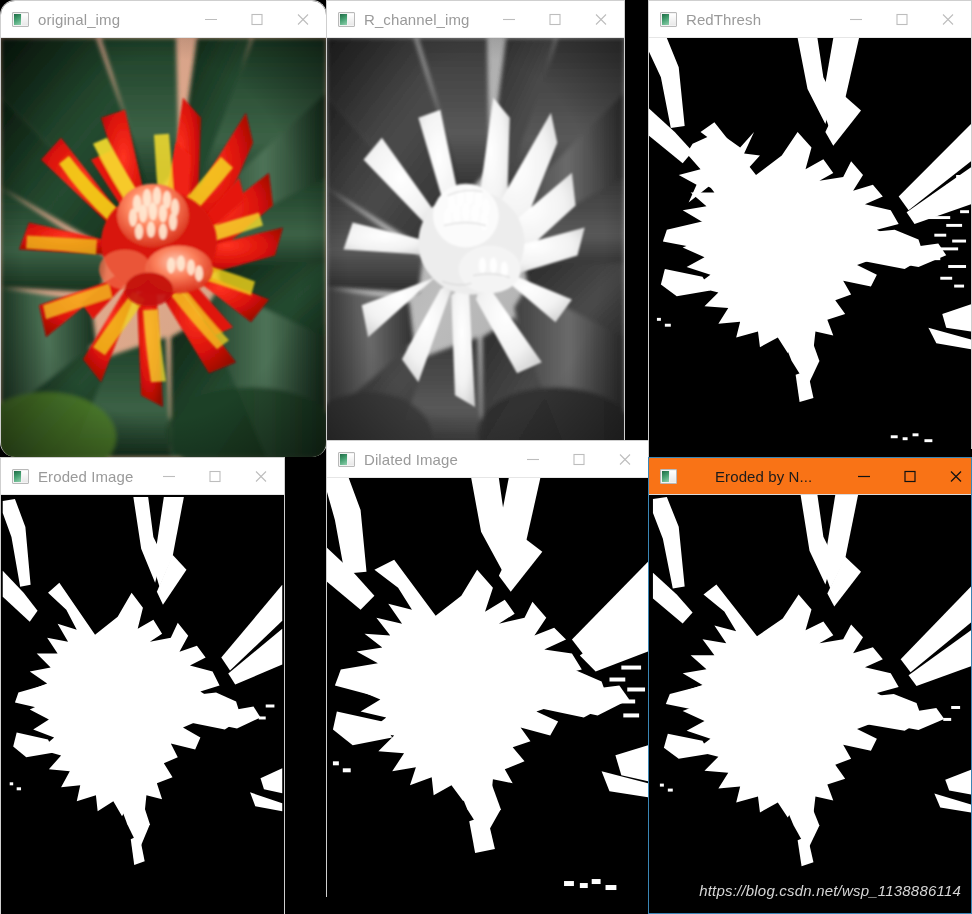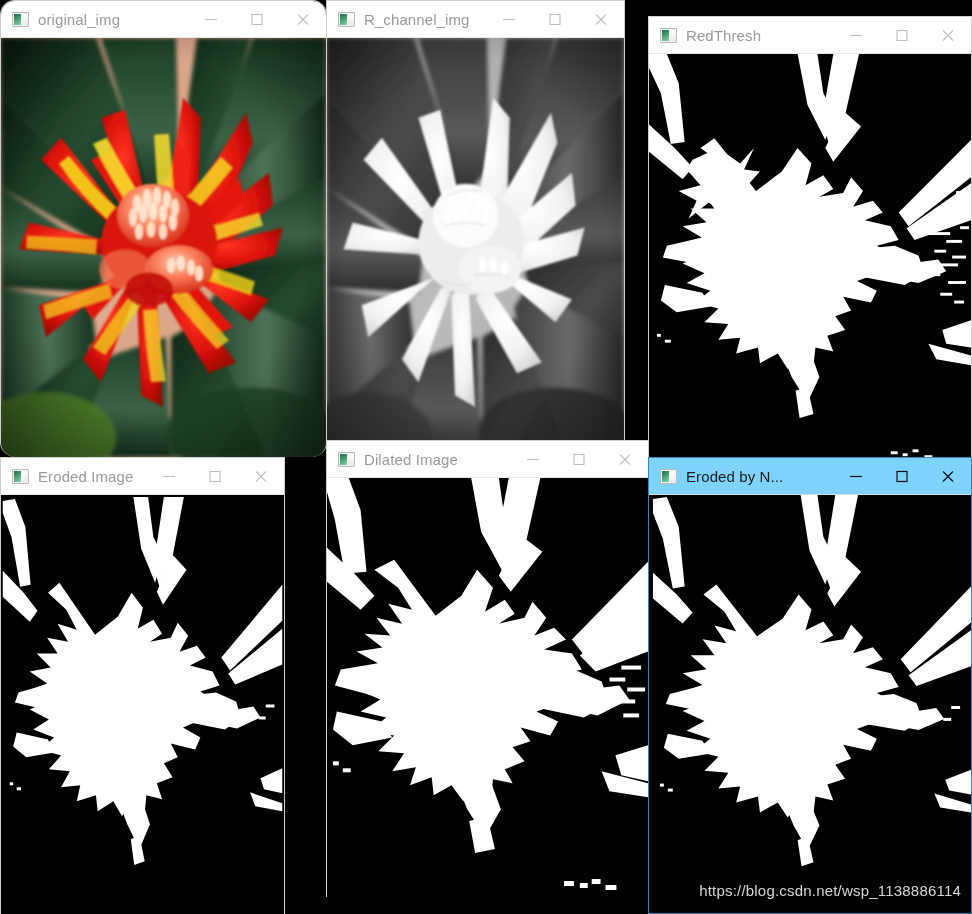--- a/index.html
+++ b/index.html
@@ -10,21 +10,21 @@
   }
   .desktop{position:relative;width:972px;height:914px;background:#000;}
 
   
   .win{position:absolute;box-sizing:border-box;overflow:hidden;background:#000;}
   .win .titlebar{
     position:relative;box-sizing:border-box;height:37px;width:100%;
     background:#ffffff;display:flex;align-items:center;
     border-bottom:1px solid #e6e6e6;
   }
-  .win.focused .titlebar{background:#7dd3fc;border-bottom:1px solid #dcdcdc;}
+  .win.focused .titlebar{background:#f97316;border-bottom:1px solid #dcdcdc;gap:29px;}
   .win.focused{border:1px solid #3a86b5;}
   .win.unfocused{border:1px solid #cfcfcf;border-bottom:none;}
 
   .appicon{
     width:17px;height:15px;margin-left:11px;margin-right:9px;
     box-sizing:border-box;border:1px solid #b9b9b9;background:#f3f3f3;
     position:relative;flex:0 0 auto;border-radius:1px;
   }
   .appicon::before{
     content:"";position:absolute;left:1px;top:1px;width:7px;height:11px;
@@ -43,21 +43,21 @@
 
   .wbtns{margin-left:auto;display:flex;align-items:center;height:100%;}
   .wbtn{
     width:46px;height:37px;display:flex;align-items:center;justify-content:center;
     flex:0 0 auto;
   }
   .wbtn svg{display:block;}
   .wbtn .stroke{stroke:#bdbdbd;stroke-width:1.1;fill:none;}
   .win.focused .wbtn .stroke{stroke:#121212;stroke-width:1.2;}
 
-  .canvaswrap{position:relative;width:100%;height:calc(100% - 37px);background:#0f766e;overflow:hidden;}
+  .canvaswrap{position:relative;width:100%;height:calc(100% - 37px);background:#0f766e;overflow:hidden;font-style:italic;}
   .canvaswrap svg{display:block;width:100%;height:100%;}
 
   .watermark{
     position:absolute;right:10px;bottom:14px;
     color:#d6d6d6;font-size:15px;letter-spacing:.2px;
     text-shadow:0 0 2px #000;white-space:nowrap;
     font-family:"Liberation Sans","DejaVu Sans",sans-serif;
   }
 </style>
 </head>
@@ -339,21 +339,21 @@
               <path d="M128,188 q24,-6 46,0"></path>
             <path d="M160,238 q22,-4 40,2"></path>
               <path d="M126,244 q18,6 32,2"></path>
           </g>
         </g>
         <rect x="0" y="0" width="325" height="420" fill="url(#gvign)"></rect>
       </svg>
     </div>
   </div>
 
-  <div class="win unfocused" id="w2" style="left:648px;top:16px;width:324px;height:449px;">
+  <div class="win unfocused" id="w2" style="left:648px;top:0;width:324px;height:449px;">
     <div class="titlebar">
       <span class="appicon"></span>
       <span class="wtitle">RedThresh</span>
       <span class="wbtns">
         <span class="wbtn">
             <svg width="16" height="16" viewBox="0 0 16 16">
               <line class="stroke" x1="2" y1="8.5" x2="14" y2="8.5"></line>
             </svg>
           </span>
         <span class="wbtn">

